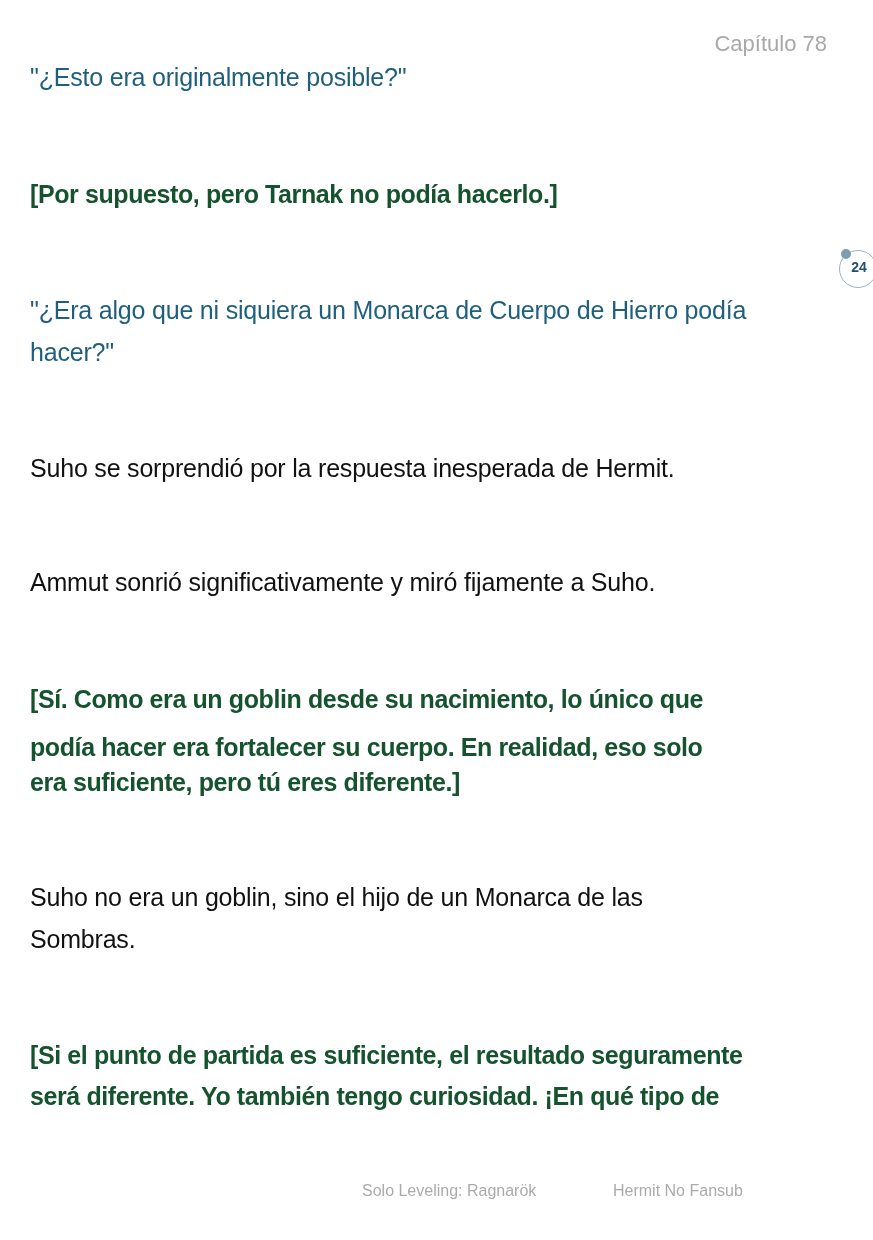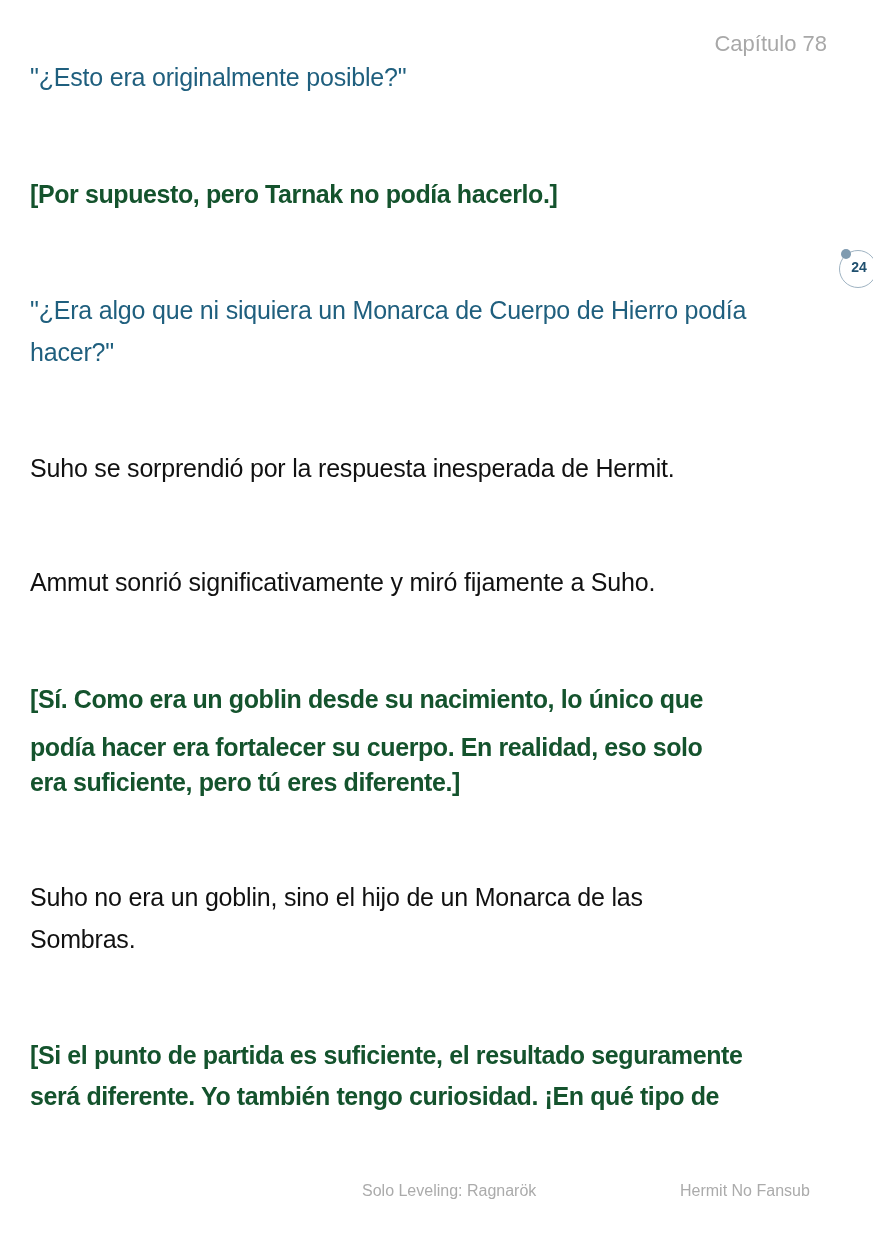--- a/index.html
+++ b/index.html
@@ -31,13 +31,13 @@
 <div class="line" style="top:925px;">Sombras.</div>
 <div class="line bold" style="top:1041px;">[Si el punto de partida es suficiente, el resultado seguramente</div>
 <div class="line bold" style="top:1082px;">será diferente. Yo también tengo curiosidad. ¡En qué tipo de</div>
 
 <div class="badge">
   <div class="badge-num">24</div>
 </div>
 <div class="badge-dot"></div>
 
 <div class="footer" style="left:362px;">Solo Leveling: Ragnarök</div>
-<div class="footer" style="left:680px;text-align:center;">Hermit No Fansub</div>
+<div class="footer" style="left:613px;text-align:center;">Hermit No Fansub</div>
 
 </body></html>

